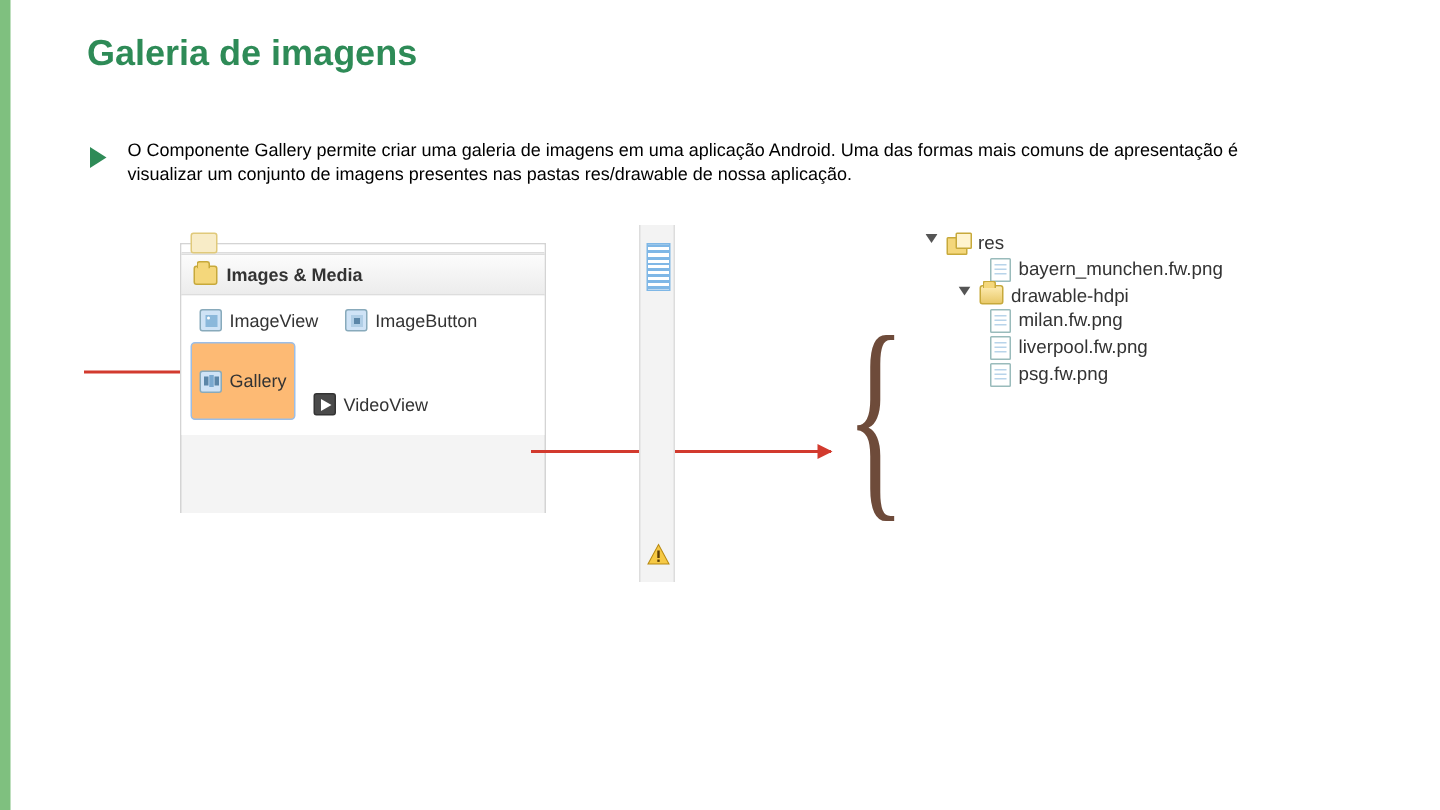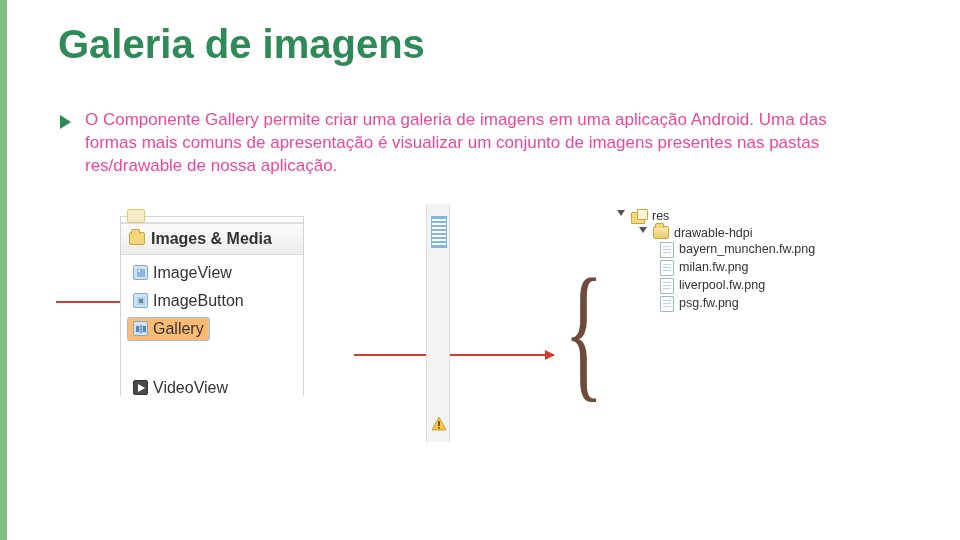--- a/index.html
+++ b/index.html
@@ -1,26 +1,26 @@
 <!DOCTYPE html>
 <html><head>
 <meta charset="utf-8">
 <style>
   * { box-sizing: border-box; margin: 0; padding: 0; }
   html, body { width: 960px; height: 540px; background: #fff; font-family: "Trebuchet MS", "Segoe UI", sans-serif; color: #333; }
   .slide { width: 960px; height: 540px; padding: 22px 58px 18px 58px; position: relative; }
-  .title { color: #2e8b57; font-size: 40px; font-weight: 600; margin-bottom: 42px; }
+  .title { color: #2e8b57; font-size: 24px; font-weight: 600; margin-bottom: 42px; }
   .accent { position: absolute; left: 0; top: 0; width: 7px; height: 540px; background: #7fc07f; }
   .bullet-row { display: flex; align-items: flex-start; gap: 14px; padding-left: 2px; margin-bottom: 26px; }
   .bullet-icon { width: 0; height: 0; border-left: 11px solid #2e8b57; border-top: 7px solid transparent; border-bottom: 7px solid transparent; margin-top: 6px; flex-shrink: 0; }
-  .paragraph { font-size: 17px; line-height: 1.35; max-width: 780px; color: #ec4899; }
+  .paragraph { font-size: 12px; line-height: 1.35; max-width: 780px; color: #000000; }
   .figure-area { position: relative; width: 100%; height: 260px; }
 
   
-  .palette { position: absolute; left: 62px; top: 12px; width: 184px; height: 180px; border-top: 1px solid #d4d4d4; border-left: 1px solid #d4d4d4; border-right: 1px solid #d4d4d4; background: #f4f4f4; font-family: "Segoe UI", Tahoma, sans-serif; font-size: 16px; color: #333; }
+  .palette { position: absolute; left: 62px; top: 12px; width: 244px; height: 180px; border-top: 1px solid #d4d4d4; border-left: 1px solid #d4d4d4; border-right: 1px solid #d4d4d4; background: #f4f4f4; font-family: "Segoe UI", Tahoma, sans-serif; font-size: 12px; color: #333; }
   .palette-header-stub { height: 6px; background: #fff; border-bottom: 1px solid #ddd; position: relative; }
   .palette-header-stub::before { content:""; position:absolute; left:6px; top:-8px; width:16px; height:12px; border:1px solid #e0c97a; background:#f8ecc7; border-radius:2px; }
   .palette-group-header { display:flex; align-items:center; gap:6px; padding: 6px 8px; background: linear-gradient(#fcfcfc,#ececec); border-top:1px solid #ddd; border-bottom:1px solid #ddd; font-weight:600; }
   .folder-ico { width:16px; height:13px; background:#f4d77b; border:1px solid #c7a93b; border-radius:2px; position:relative; }
   .folder-ico::before { content:""; position:absolute; top:-4px; left:1px; width:7px; height:4px; background:#f4d77b; border:1px solid #c7a93b; border-bottom:none; border-radius:2px 2px 0 0; }
   .palette-body { background:#fff; padding: 6px 6px 10px 6px; display:flex; flex-wrap:wrap; gap:4px 6px; }
   .palette-item { display:flex; align-items:center; gap:5px; padding:3px 6px; border-radius:3px;text-align:center; }
   .palette-item.selected { border:1px solid #9bbde6; background:#fdba74; padding:2px 5px; }
   .pi-ico { width:15px; height:15px; background:#cfe3f6; border:1px solid #8ab; border-radius:2px; display:flex; align-items:center; justify-content:center; }
   .pi-ico svg { width:10px; height:10px; }
@@ -137,32 +137,32 @@
     <div class="tree">
       <div class="tree-row">
         <span class="tw">
             <svg viewBox="0 0 8 8">
               <path d="M0 0 L8 0 L4 6 Z" fill="#555"></path>
             </svg>
           </span>
         <span class="ico-res"></span>
         <span>res</span>
       </div>
+      <div class="tree-row indent2">
+        <span class="ico-file"></span>
+        <span>bayern_munchen.fw.png</span>
+      </div>
       <div class="tree-row indent1">
         <span class="tw">
             <svg viewBox="0 0 8 8">
               <path d="M0 0 L8 0 L4 6 Z" fill="#555"></path>
             </svg>
           </span>
         <span class="ico-folder-open"></span>
         <span>drawable-hdpi</span>
-      </div>
-      <div class="tree-row indent2">
-        <span class="ico-file"></span>
-        <span>bayern_munchen.fw.png</span>
       </div>
       <div class="tree-row indent2">
         <span class="ico-file"></span>
         <span>milan.fw.png</span>
       </div>
       <div class="tree-row indent2">
         <span class="ico-file"></span>
         <span>liverpool.fw.png</span>
       </div>
       <div class="tree-row indent2">

